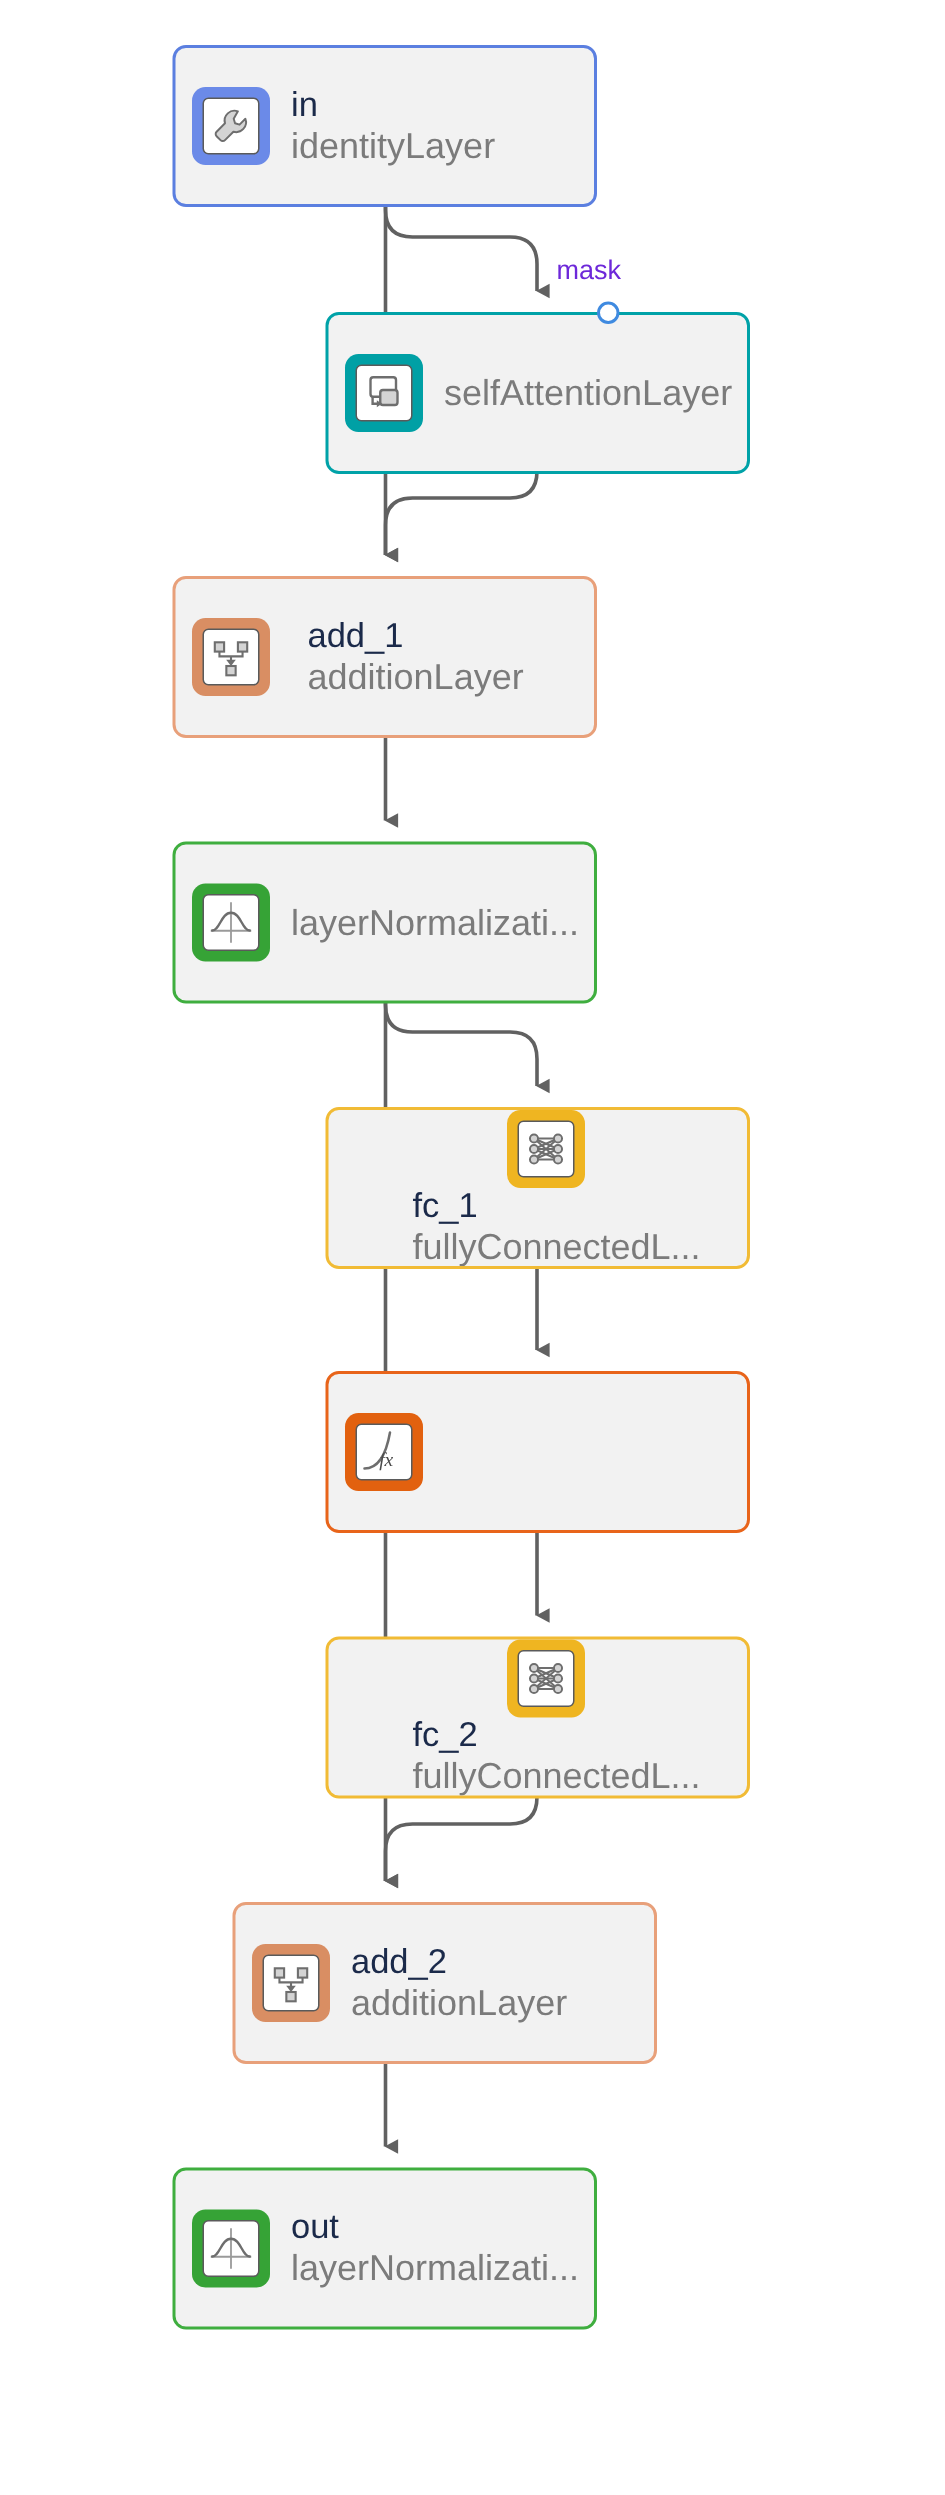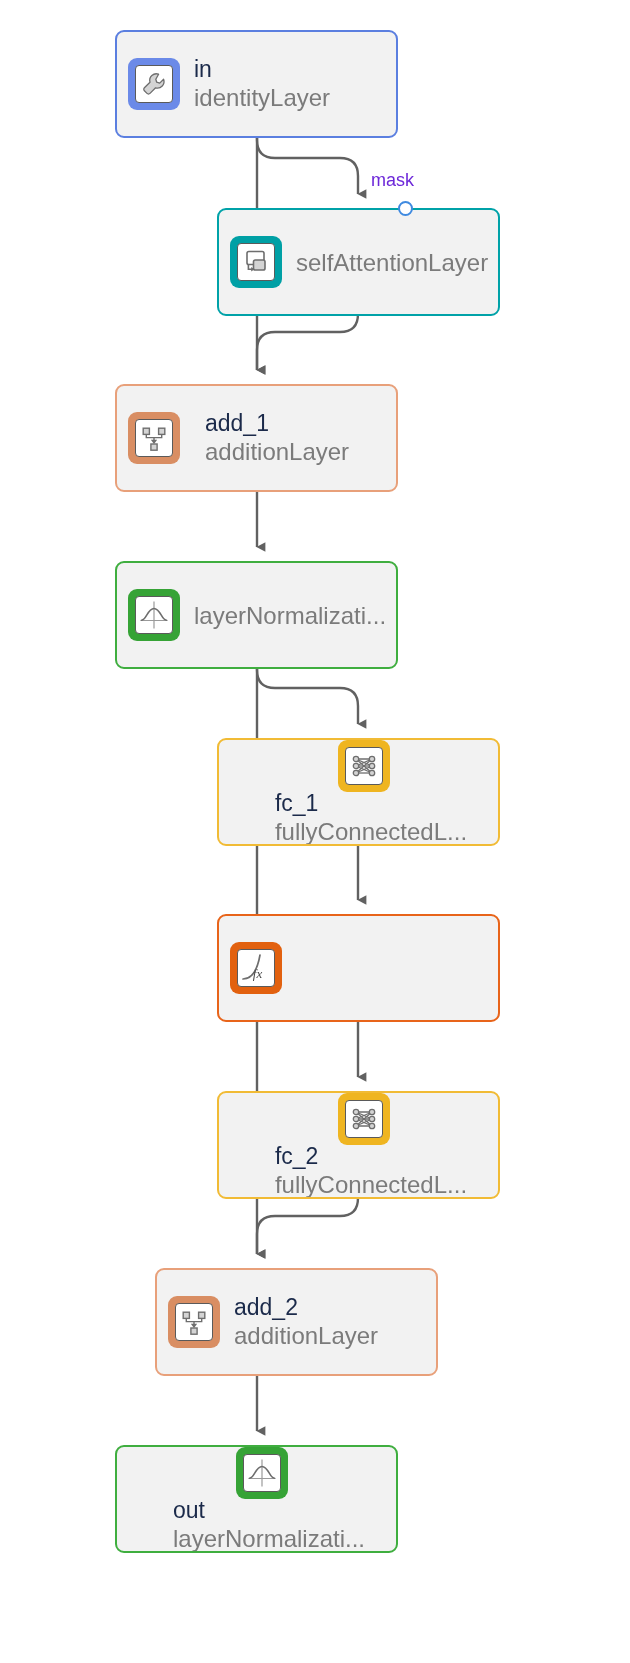--- a/index.html
+++ b/index.html
@@ -294,21 +294,21 @@
           <path d="M11.8 16.8 L18.2 16.8 L15 21.0 Z" fill="#6e6e6e"></path>
         </svg>
       </div>
     </div>
     <div class="labels">
       <div class="ttl">add_2</div>
       <div class="sub">additionLayer</div>
     </div>
   </div>
 
-  <div class="node c-norm" style="left:115px;top:1445px;width:283px;flex-direction:column;">
+  <div class="node c-norm" style="left:115px;top:1445px;width:283px;">
     <div class="tile">
       <div class="inner">
         <svg width="32" height="32" viewBox="0 0 32 32" aria-hidden="true">
           <path d="M16 2.5 L16 29.5" stroke="#9a9a9a" stroke-width="1.2"></path>
           <path d="M2.5 21.5 L29.5 21.5" stroke="#9a9a9a" stroke-width="1.2"></path>
           <path d="M3.5 21.3 C8.5 21.3 9.5 9.5 16 9.5 C22.5 9.5 23.5 21.3 28.5 21.3" fill="none" stroke="#6e6e6e" stroke-width="1.6" stroke-linecap="round"></path>
         </svg>
       </div>
     </div>
     <div class="labels">

